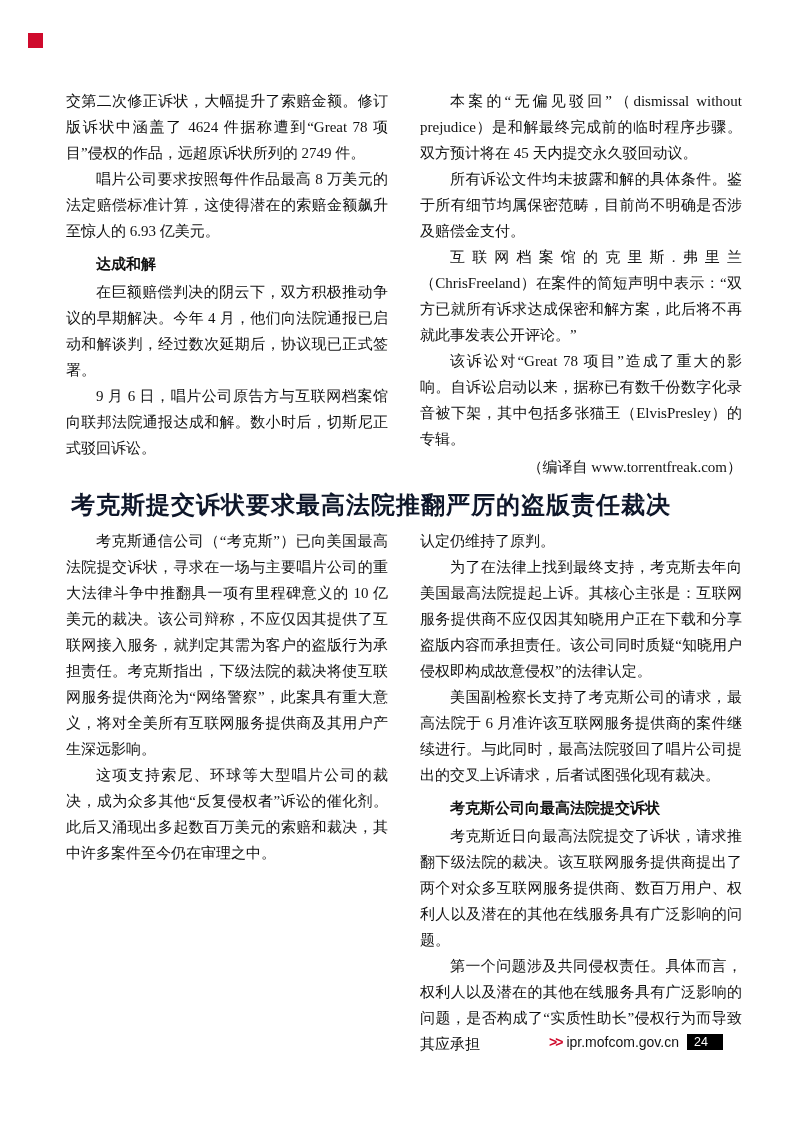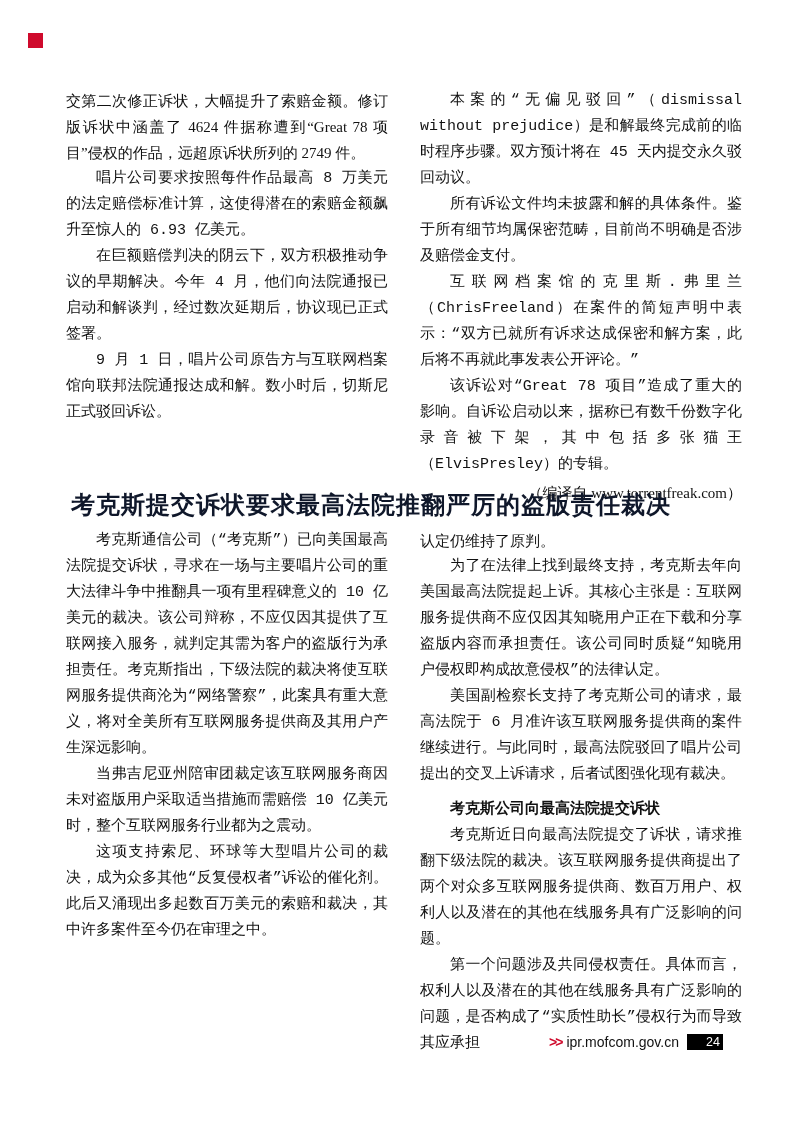--- a/index.html
+++ b/index.html
@@ -29,21 +29,21 @@
   }
   .top-section { top: 88px; }
   .main-section { top: 528px; }
   .col {
     width: 327px;
     font-size: 15px;
     line-height: 26px;
     text-align: justify;
   }
   .col p { margin: 0; }
-  p.indent { text-indent: 2em; font-family: Liberation Mono, monospace; }
+  p.indent { text-indent: 2em; }
   p.no-indent { text-indent: 0; }
   .subhead {
     font-family: "Liberation Sans", sans-serif;
     font-weight: bold;
     text-indent: 2em;
     margin-top: 7px !important;
     margin-bottom: 2px !important;
   }
   .credit {
     text-align: right;
@@ -82,53 +82,53 @@
     margin-right: 8px;
   }
   .page-badge {
     width: 36px;
     height: 16px;
     background: #000000;
     color: #ffffff;
     font-size: 12.5px;
     line-height: 16px;
     text-align: right;
-    padding-right: 3px;
+    padding-right: 15px;
     box-sizing: border-box;
   }
 </style>
 </head>
 <body>
 
 <div class="page">
 
   <div class="corner-marker"></div>
 
   <div class="columns top-section">
     <div class="col">
       <p class="no-indent">交第二次修正诉状，大幅提升了索赔金额。修订版诉状中涵盖了 4624 件据称遭到“Great 78 项目”侵权的作品，远超原诉状所列的 2749 件。</p>
       <p class="indent">唱片公司要求按照每件作品最高 8 万美元的法定赔偿标准计算，这使得潜在的索赔金额飙升至惊人的 6.93 亿美元。</p>
+      <p class="subhead">达成和解</p>
       <p class="indent">在巨额赔偿判决的阴云下，双方积极推动争议的早期解决。今年 4 月，他们向法院通报已启动和解谈判，经过数次延期后，协议现已正式签署。</p>
-      <p class="indent">9 月 1 日，唱片公司原告方与互联网档案馆向联邦法院通报达成和解。数小时后，切斯尼正式驳回诉讼。</p>
+      <p class="indent">9 月 6 日，唱片公司原告方与互联网档案馆向联邦法院通报达成和解。数小时后，切斯尼正式驳回诉讼。</p>
     </div>
     <div class="col">
       <p class="indent">本案的“无偏见驳回”（dismissal without prejudice）是和解最终完成前的临时程序步骤。双方预计将在 45 天内提交永久驳回动议。</p>
       <p class="indent">所有诉讼文件均未披露和解的具体条件。鉴于所有细节均属保密范畴，目前尚不明确是否涉及赔偿金支付。</p>
       <p class="indent">互联网档案馆的克里斯.弗里兰（ChrisFreeland）在案件的简短声明中表示：“双方已就所有诉求达成保密和解方案，此后将不再就此事发表公开评论。”</p>
       <p class="indent">该诉讼对“Great 78 项目”造成了重大的影响。自诉讼启动以来，据称已有数千份数字化录音被下架，其中包括多张猫王（ElvisPresley）的专辑。</p>
       <p class="credit">（编译自 www.torrentfreak.com）</p>
     </div>
   </div>
 
   <h1 class="headline">考克斯提交诉状要求最高法院推翻严厉的盗版责任裁决</h1>
 
   <div class="columns main-section">
     <div class="col">
       <p class="indent">考克斯通信公司（“考克斯”）已向美国最高法院提交诉状，寻求在一场与主要唱片公司的重大法律斗争中推翻具一项有里程碑意义的 10 亿美元的裁决。该公司辩称，不应仅因其提供了互联网接入服务，就判定其需为客户的盗版行为承担责任。考克斯指出，下级法院的裁决将使互联网服务提供商沦为“网络警察”，此案具有重大意义，将对全美所有互联网服务提供商及其用户产生深远影响。</p>
-      <p class="indent">当弗吉尼亚州陪审团裁定该互联网服务商因未对盗版用户采取适当措施而需赔偿 10 亿美元时，整个互联网服务行业都为之震动。</p>
       <p class="indent">这项支持索尼、环球等大型唱片公司的裁决，成为众多其他“反复侵权者”诉讼的催化剂。此后又涌现出多起数百万美元的索赔和裁决，其中许多案件至今仍在审理之中。</p>
     </div>
     <div class="col">
       <p class="no-indent">认定仍维持了原判。</p>
       <p class="indent">为了在法律上找到最终支持，考克斯去年向美国最高法院提起上诉。其核心主张是：互联网服务提供商不应仅因其知晓用户正在下载和分享盗版内容而承担责任。该公司同时质疑“知晓用户侵权即构成故意侵权”的法律认定。</p>
       <p class="indent">美国副检察长支持了考克斯公司的请求，最高法院于 6 月准许该互联网服务提供商的案件继续进行。与此同时，最高法院驳回了唱片公司提出的交叉上诉请求，后者试图强化现有裁决。</p>
       <p class="subhead">考克斯公司向最高法院提交诉状</p>
       <p class="indent">考克斯近日向最高法院提交了诉状，请求推翻下级法院的裁决。该互联网服务提供商提出了两个对众多互联网服务提供商、数百万用户、权利人以及潜在的其他在线服务具有广泛影响的问题。</p>
       <p class="indent">第一个问题涉及共同侵权责任。具体而言，权利人以及潜在的其他在线服务具有广泛影响的问题，是否构成了“实质性助长”侵权行为而导致其应承担</p>
     </div>

